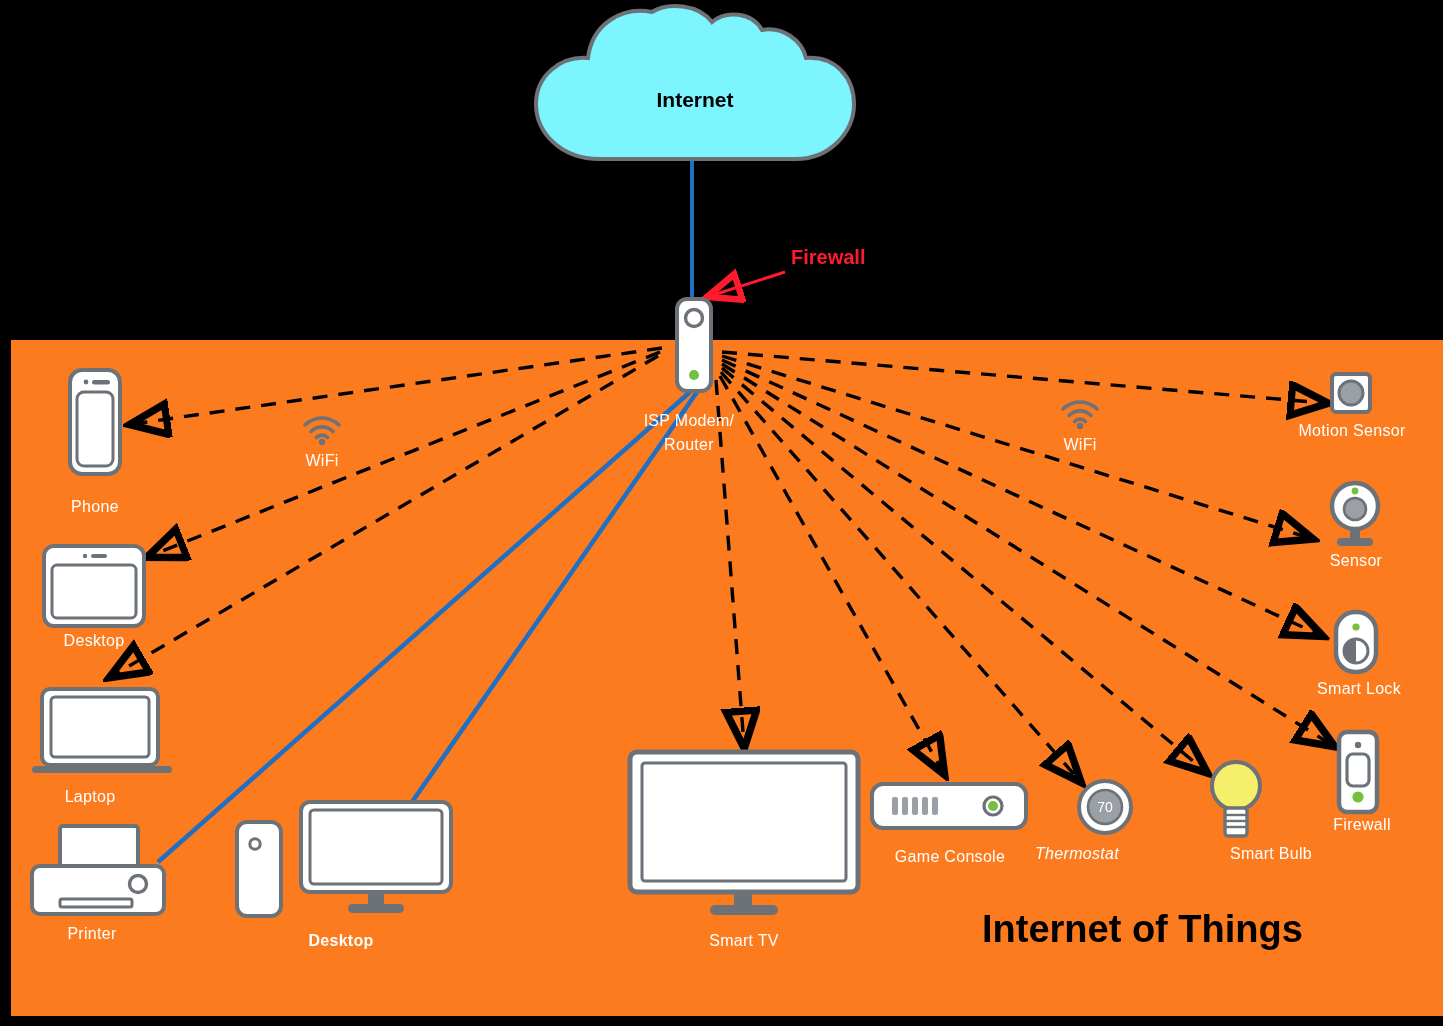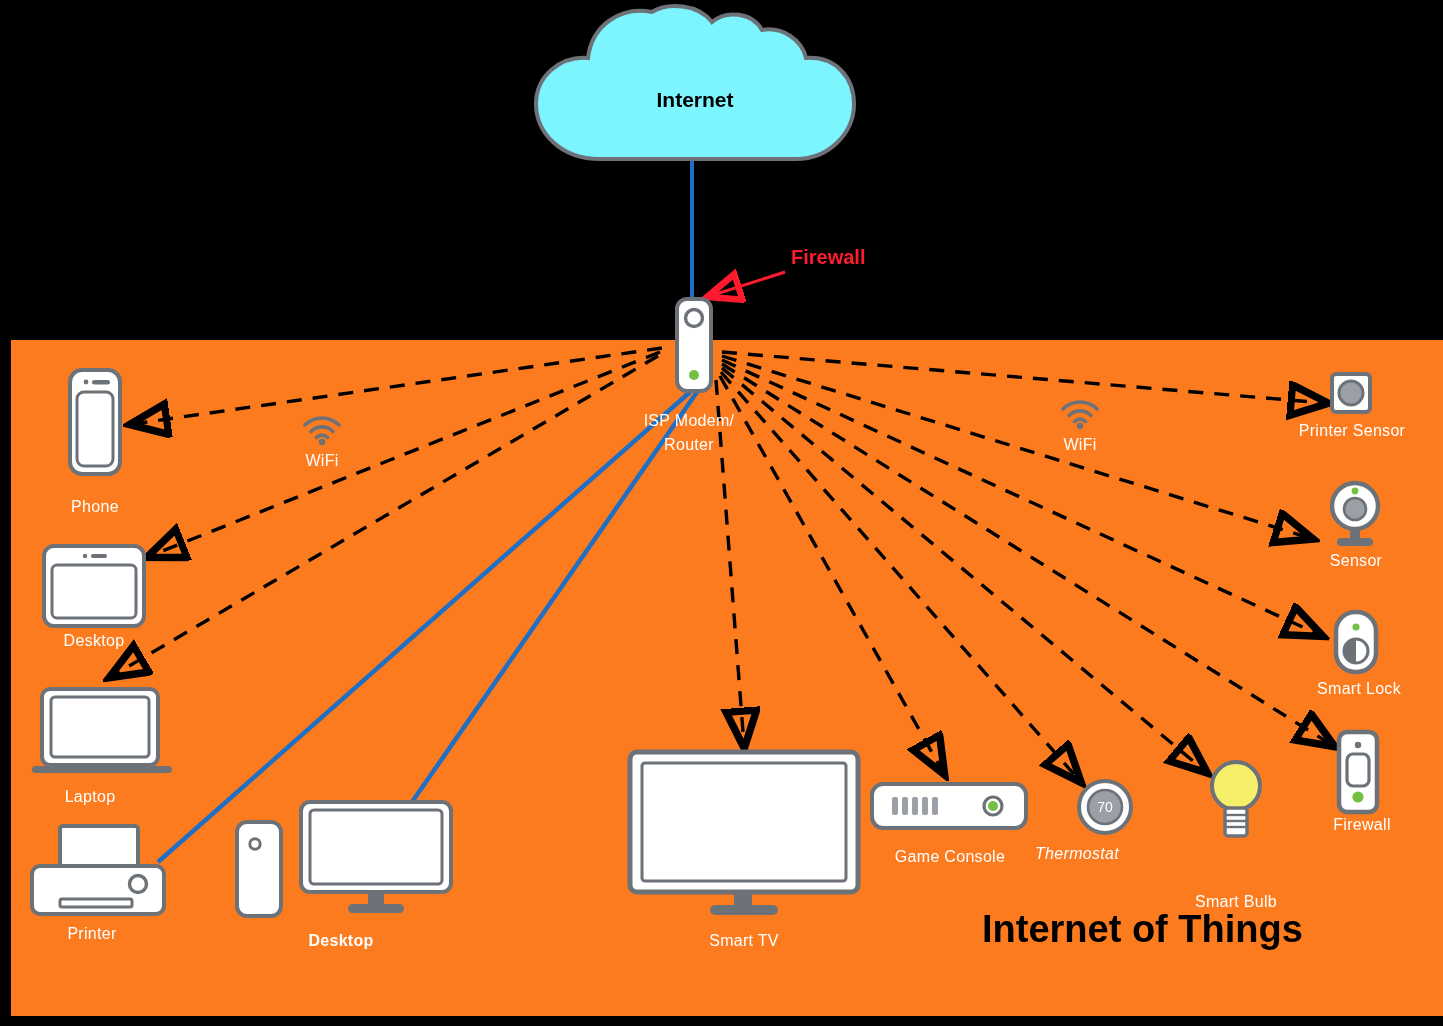--- a/index.html
+++ b/index.html
@@ -203,29 +203,29 @@
     <svg width="60" height="84" viewBox="0 0 60 84">
       <circle cx="30" cy="28" r="24" fill="#F6EF6A" stroke="#6D7278" stroke-width="4"></circle>
       <rect x="19" y="50" width="22" height="28" rx="3" fill="#FFFFFF" stroke="#6D7278" stroke-width="3.4"></rect>
       <g stroke="#6D7278" stroke-width="2.4">
         <line x1="20" y1="57" x2="40" y2="57"></line>
         <line x1="20" y1="63" x2="40" y2="63"></line>
         <line x1="20" y1="69" x2="40" y2="69"></line>
       </g>
     </svg>
   </div>
-  <div class="lbl" style="left:1173px;top:845px;width:126px;margin-top:48px;">Smart Bulb</div>
+  <div class="lbl" style="left:1208px;top:845px;width:126px;">Smart Bulb</div>
 
   <div class="node" style="left:1328px;top:370px;">
     <svg width="46" height="46" viewBox="0 0 46 46">
       <rect x="4" y="4" width="38" height="38" rx="4" ry="4" fill="#FFFFFF" stroke="#6D7278" stroke-width="4"></rect>
       <circle cx="23" cy="23" r="12" fill="#9AA0A6" stroke="#6D7278" stroke-width="3"></circle>
     </svg>
   </div>
-  <div class="lbl" style="left:1276px;top:422px;width:152px;">Printer Sensor</div>
+  <div class="lbl" style="left:1276px;top:422px;width:152px;">Motion Sensor</div>
 
   <div class="node" style="left:1324px;top:478px;">
     <svg width="62" height="72" viewBox="0 0 62 72">
       <circle cx="31" cy="28" r="23" fill="#FFFFFF" stroke="#6D7278" stroke-width="4.5"></circle>
       <circle cx="31" cy="31" r="11" fill="#9AA0A6" stroke="#6D7278" stroke-width="2.6"></circle>
       <circle cx="31" cy="13" r="3.4" fill="#74C043"></circle>
       <rect x="26" y="50" width="10" height="12" fill="#6D7278"></rect>
       <rect x="13" y="60" width="36" height="8" rx="4" fill="#6D7278"></rect>
     </svg>
   </div>

